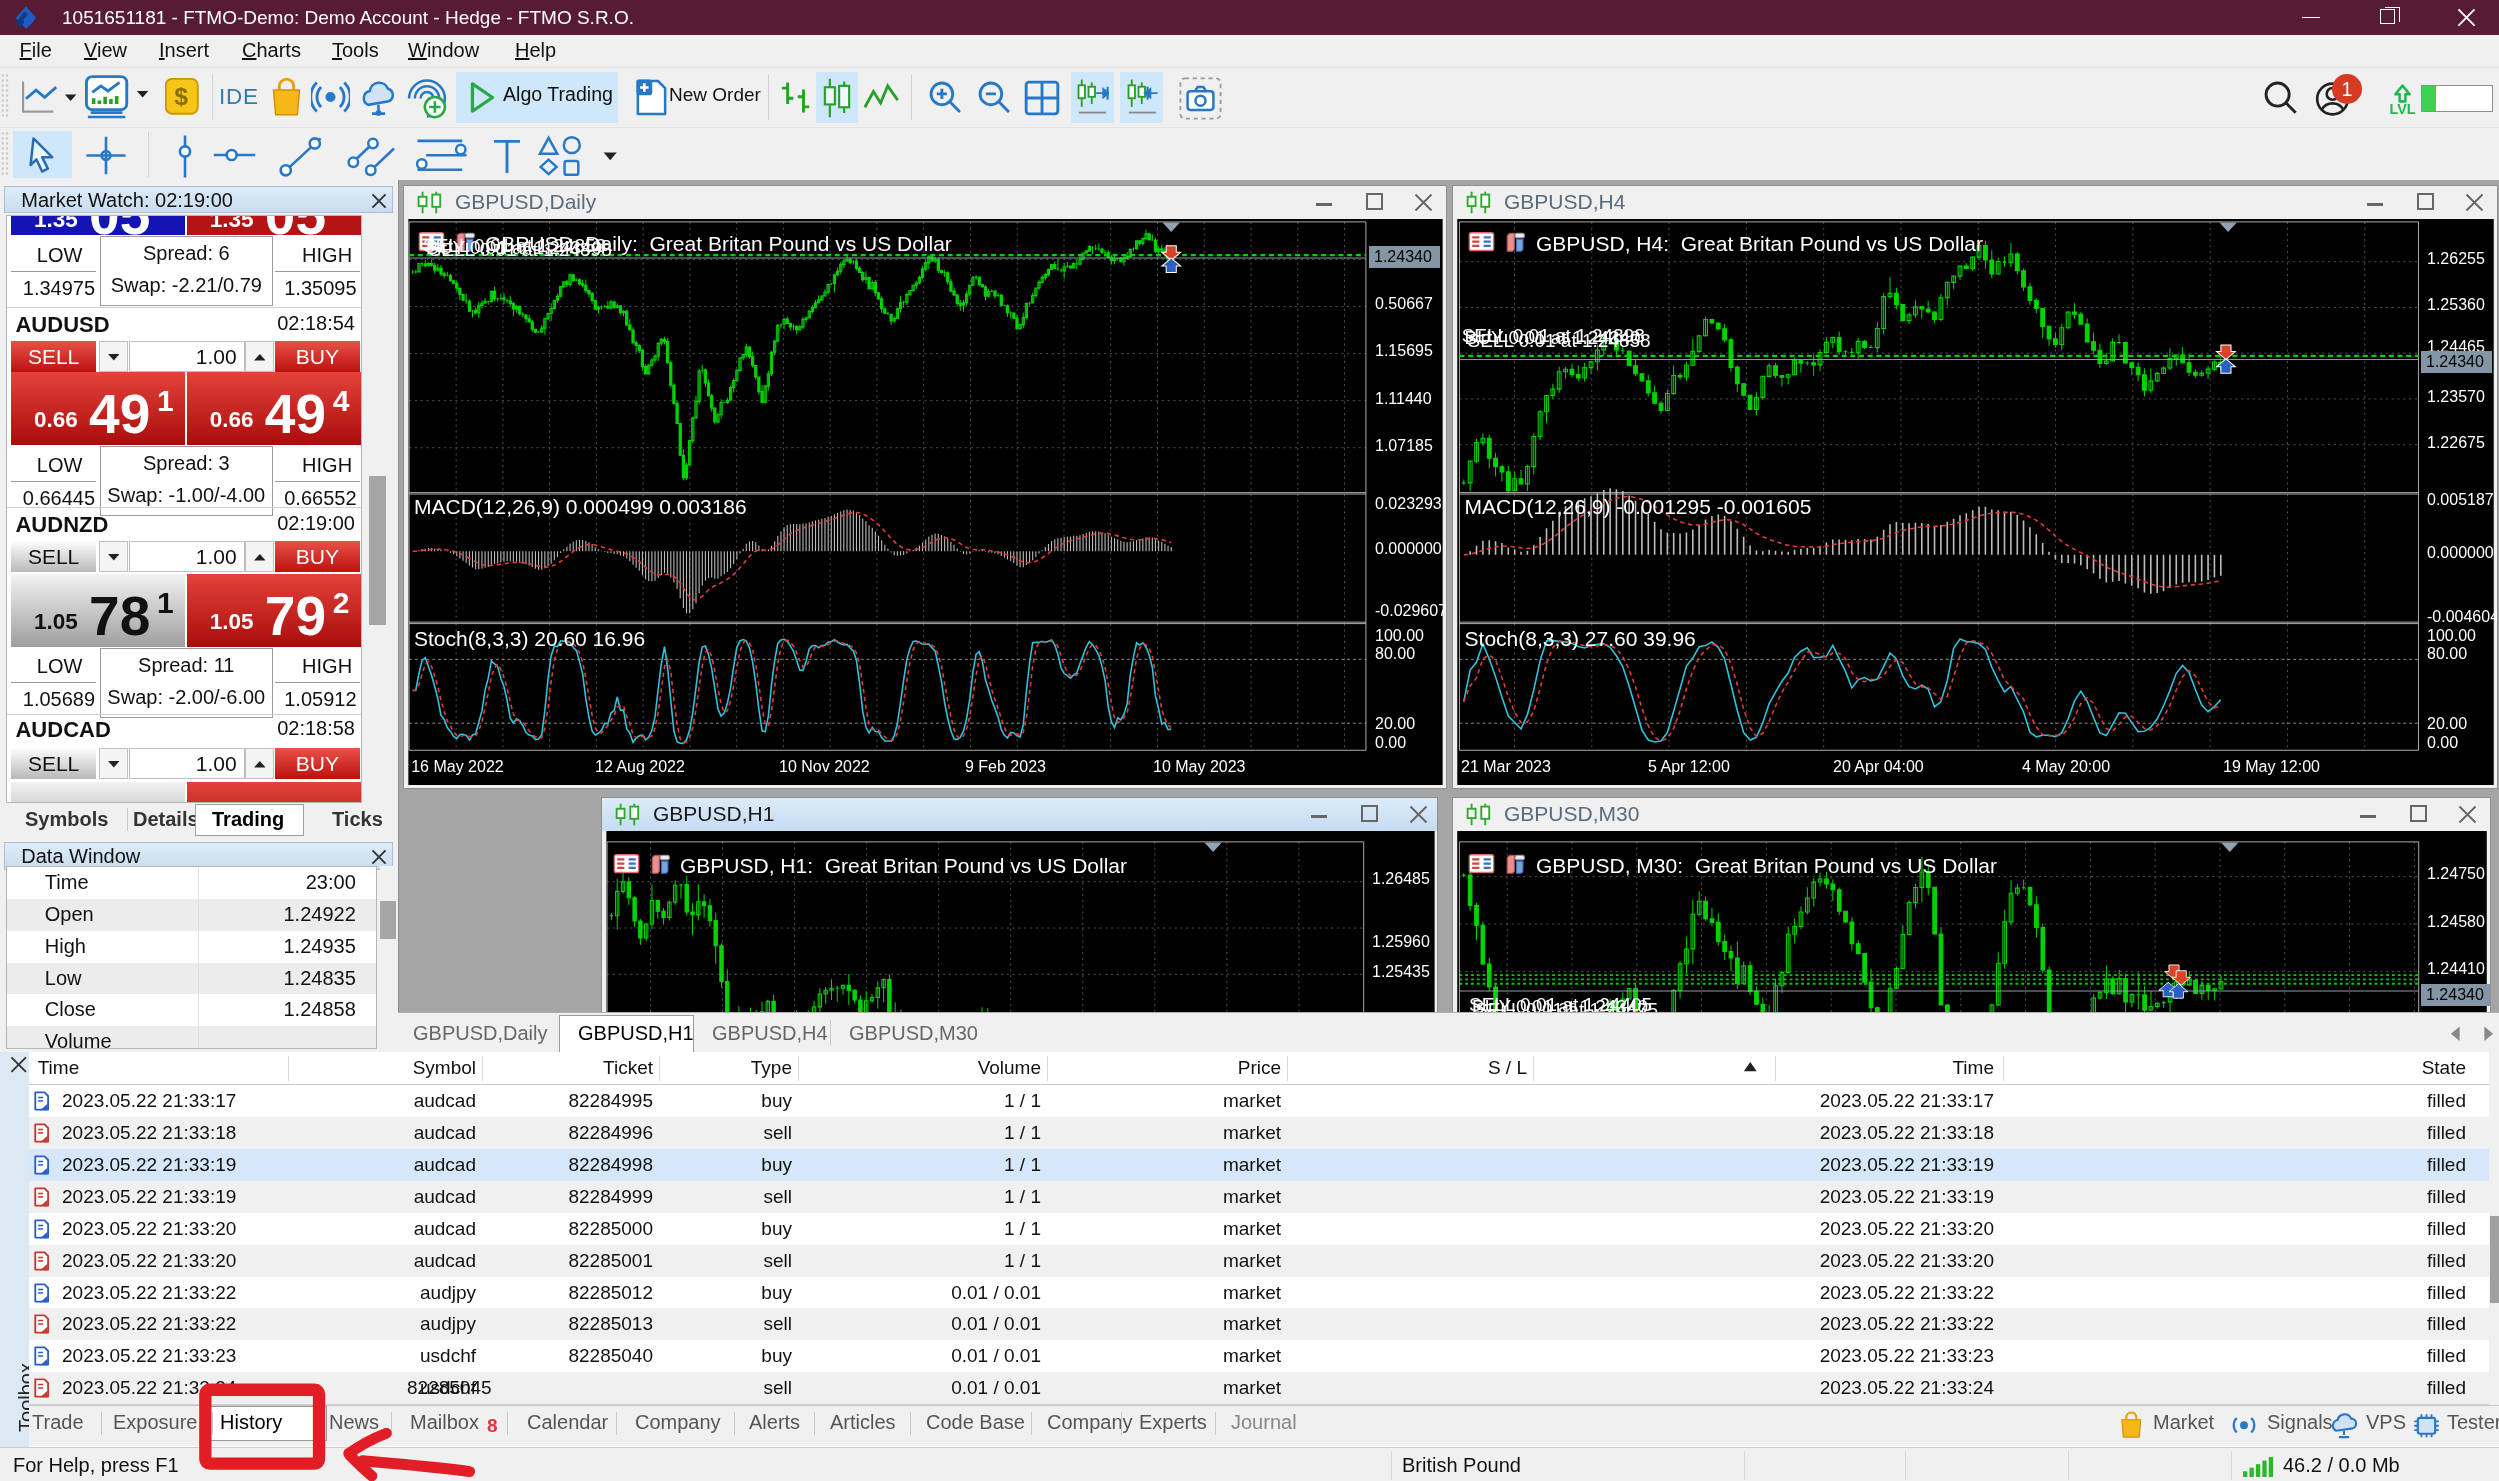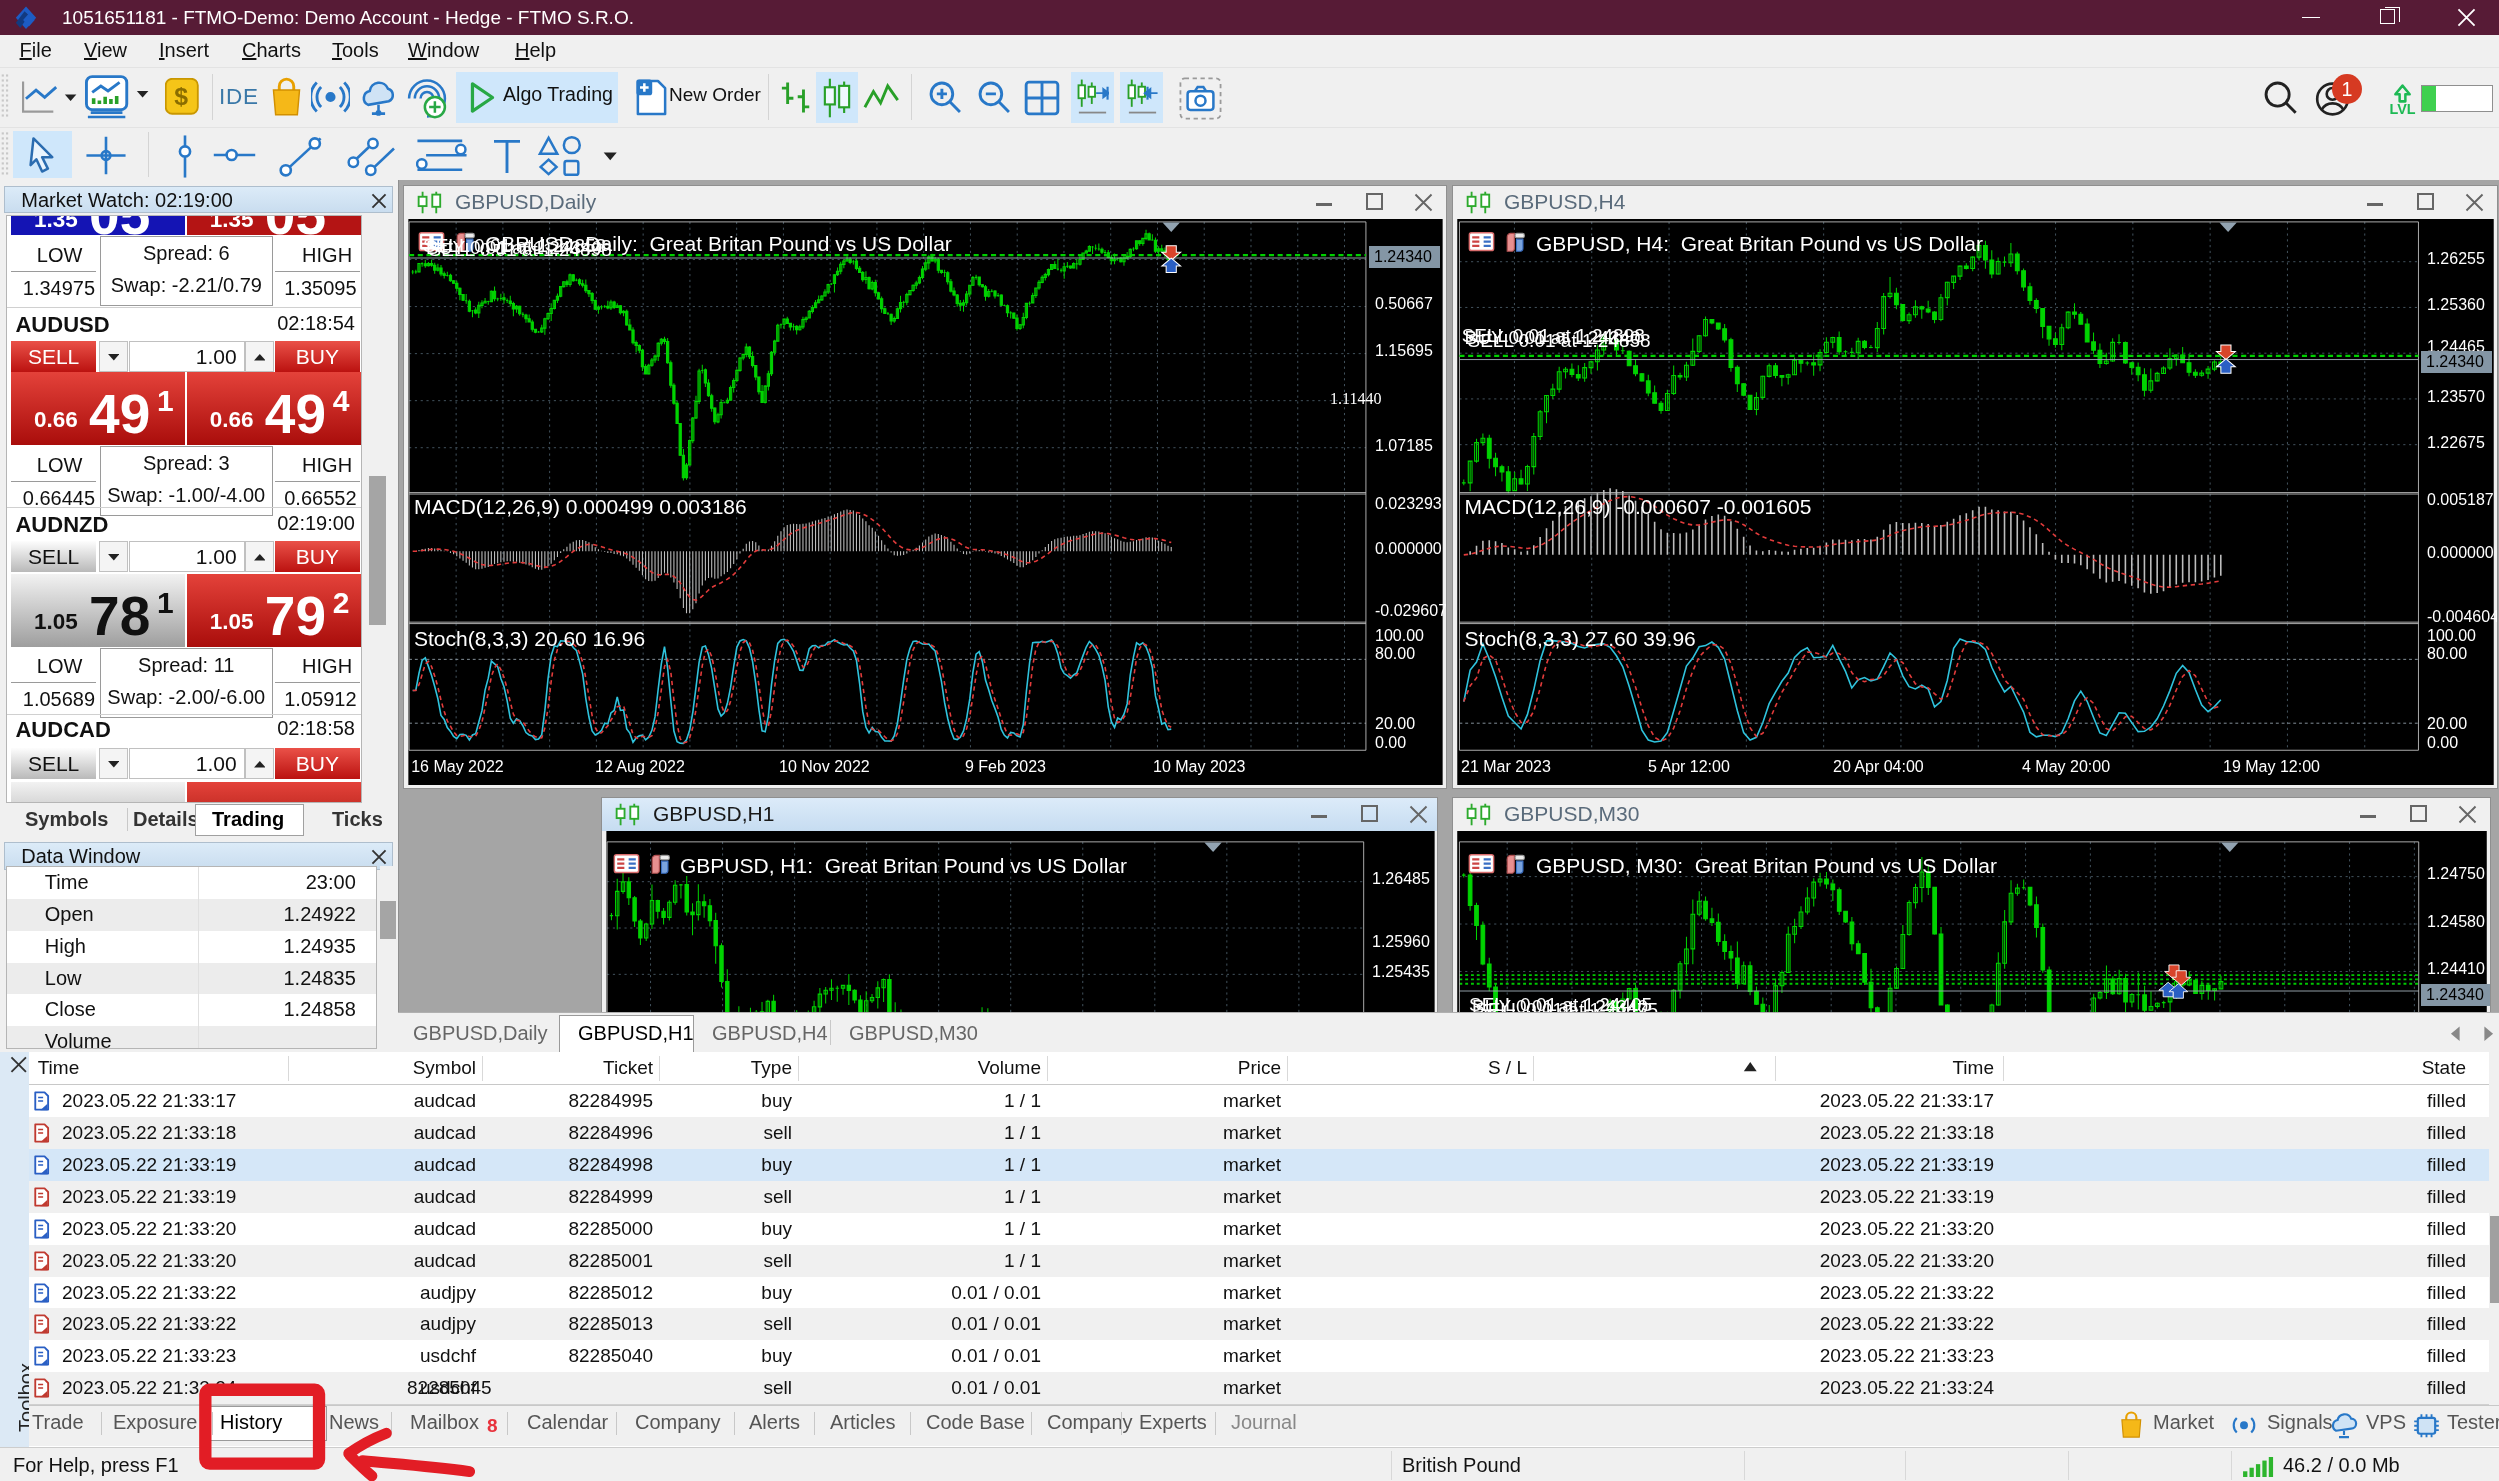--- a/index.html
+++ b/index.html
@@ -471,21 +471,21 @@
         <path d="M15 10h9v13c0 2-2 4-5 4h-4z" fill="#7aa3dd" stroke="#3a6fc4" stroke-width="1.6"></path>
         <rect x="13" y="2" width="13" height="6" rx="2.5" fill="#ececec" stroke="#999" stroke-width="1.6"></rect>
       </g>
     </svg>
     <div style="position:absolute;left:81px;top:46px;font-size:21px;color:#fff;white-space:nowrap;">GBPUSD, Daily:&nbsp; Great Britan Pound vs US Dollar</div>
     <div style="position:absolute;left:19px;top:49px;font-size:19px;color:#fff;white-space:nowrap;">SELL 0.01 at 1.24858</div>
     <div style="position:absolute;left:22px;top:51px;font-size:19px;color:#fff;white-space:nowrap;">BUY 0.01 at 1.24340</div>
     <div style="position:absolute;left:24.6px;top:53px;font-size:19px;color:#fff;white-space:nowrap;">SELL 0.01 at 1.24898</div>
     <div style="position:absolute;left:971px;top:109px;width:80px;font-size:16px;color:#fff;white-space:nowrap;">0.50667</div>
     <div style="position:absolute;left:971px;top:156px;width:80px;font-size:16px;color:#fff;white-space:nowrap;">1.15695</div>
-    <div style="position:absolute;left:926px;top:204px;width:80px;font-size:16px;color:#fff;white-space:nowrap;font-family:Liberation Serif, serif;">1.11440</div>
+    <div style="position:absolute;left:971px;top:204px;width:80px;font-size:16px;color:#fff;white-space:nowrap;">1.11440</div>
     <div style="position:absolute;left:971px;top:251px;width:80px;font-size:16px;color:#fff;white-space:nowrap;">1.07185</div>
     <div style="position:absolute;left:965px;top:60px;width:71px;font-size:16px;color:#000;background:#8496a5;padding:2.2px 0 2.2px 5px;">1.24340</div>
     <div style="position:absolute;left:971px;top:309px;width:94px;font-size:16px;color:#fff;white-space:nowrap;">0.023293</div>
     <div style="position:absolute;left:971px;top:354px;width:94px;font-size:16px;color:#fff;white-space:nowrap;">0.000000</div>
     <div style="position:absolute;left:971px;top:416px;width:94px;font-size:16px;color:#fff;white-space:nowrap;">-0.029607</div>
     <div style="position:absolute;left:971px;top:441px;width:80px;font-size:16px;color:#fff;white-space:nowrap;">100.00</div>
     <div style="position:absolute;left:971px;top:459px;width:80px;font-size:16px;color:#fff;white-space:nowrap;">80.00</div>
     <div style="position:absolute;left:971px;top:529px;width:80px;font-size:16px;color:#fff;white-space:nowrap;">20.00</div>
     <div style="position:absolute;left:971px;top:548px;width:80px;font-size:16px;color:#fff;white-space:nowrap;">0.00</div>
     <div style="position:absolute;left:10px;top:309px;font-size:21px;color:#fff;white-space:nowrap;">MACD(12,26,9) 0.000499 0.003186</div>
@@ -554,21 +554,21 @@
     <div style="position:absolute;left:974px;top:248px;width:80px;font-size:16px;color:#fff;white-space:nowrap;">1.22675</div>
     <div style="position:absolute;left:974px;top:152px;width:80px;font-size:16px;color:#fff;white-space:nowrap;">1.24465</div>
     <div style="position:absolute;left:968px;top:165px;width:71px;font-size:16px;color:#000;background:#8496a5;padding:2.2px 0 2.2px 5px;">1.24340</div>
     <div style="position:absolute;left:974px;top:305px;width:94px;font-size:16px;color:#fff;white-space:nowrap;">0.005187</div>
     <div style="position:absolute;left:974px;top:358px;width:94px;font-size:16px;color:#fff;white-space:nowrap;">0.000000</div>
     <div style="position:absolute;left:974px;top:422px;width:94px;font-size:16px;color:#fff;white-space:nowrap;">-0.004604</div>
     <div style="position:absolute;left:974px;top:441px;width:80px;font-size:16px;color:#fff;white-space:nowrap;">100.00</div>
     <div style="position:absolute;left:974px;top:459px;width:80px;font-size:16px;color:#fff;white-space:nowrap;">80.00</div>
     <div style="position:absolute;left:974px;top:529px;width:80px;font-size:16px;color:#fff;white-space:nowrap;">20.00</div>
     <div style="position:absolute;left:974px;top:548px;width:80px;font-size:16px;color:#fff;white-space:nowrap;">0.00</div>
-    <div style="position:absolute;left:11.6px;top:309px;font-size:21px;color:#fff;white-space:nowrap;">MACD(12,26,9) -0.000607 -0.001605</div>
+    <div style="position:absolute;left:11.6px;top:309px;font-size:21px;color:#fff;white-space:nowrap;">MACD(12,26,9) -0.001295 -0.001605</div>
     <div style="position:absolute;left:11.6px;top:441px;font-size:21px;color:#fff;white-space:nowrap;">Stoch(8,3,3) 27.60 39.96</div>
     <div style="position:absolute;left:8px;top:572px;font-size:16px;color:#fff;white-space:nowrap;">21 Mar 2023</div>
     <div style="position:absolute;left:195px;top:572px;font-size:16px;color:#fff;white-space:nowrap;">5 Apr 12:00</div>
     <div style="position:absolute;left:380px;top:572px;font-size:16px;color:#fff;white-space:nowrap;">20 Apr 04:00</div>
     <div style="position:absolute;left:569px;top:572px;font-size:16px;color:#fff;white-space:nowrap;">4 May 20:00</div>
     <div style="position:absolute;left:770px;top:572px;font-size:16px;color:#fff;white-space:nowrap;">19 May 12:00</div>
   </div>
 <div style="position:absolute;left:601px;top:797px;width:837px;height:258px;background:#f0f0f0;border:0.7px solid #8f8f8f;box-sizing:border-box;overflow:hidden;">
     <div style="position:absolute;left:0;top:0;right:0;height:33px;background:linear-gradient(#dcebf9,#c6dcf1);">
       <svg style="position:absolute;left:11.6px;top:5px" width="29" height="23" viewBox="0 0 40 32">

